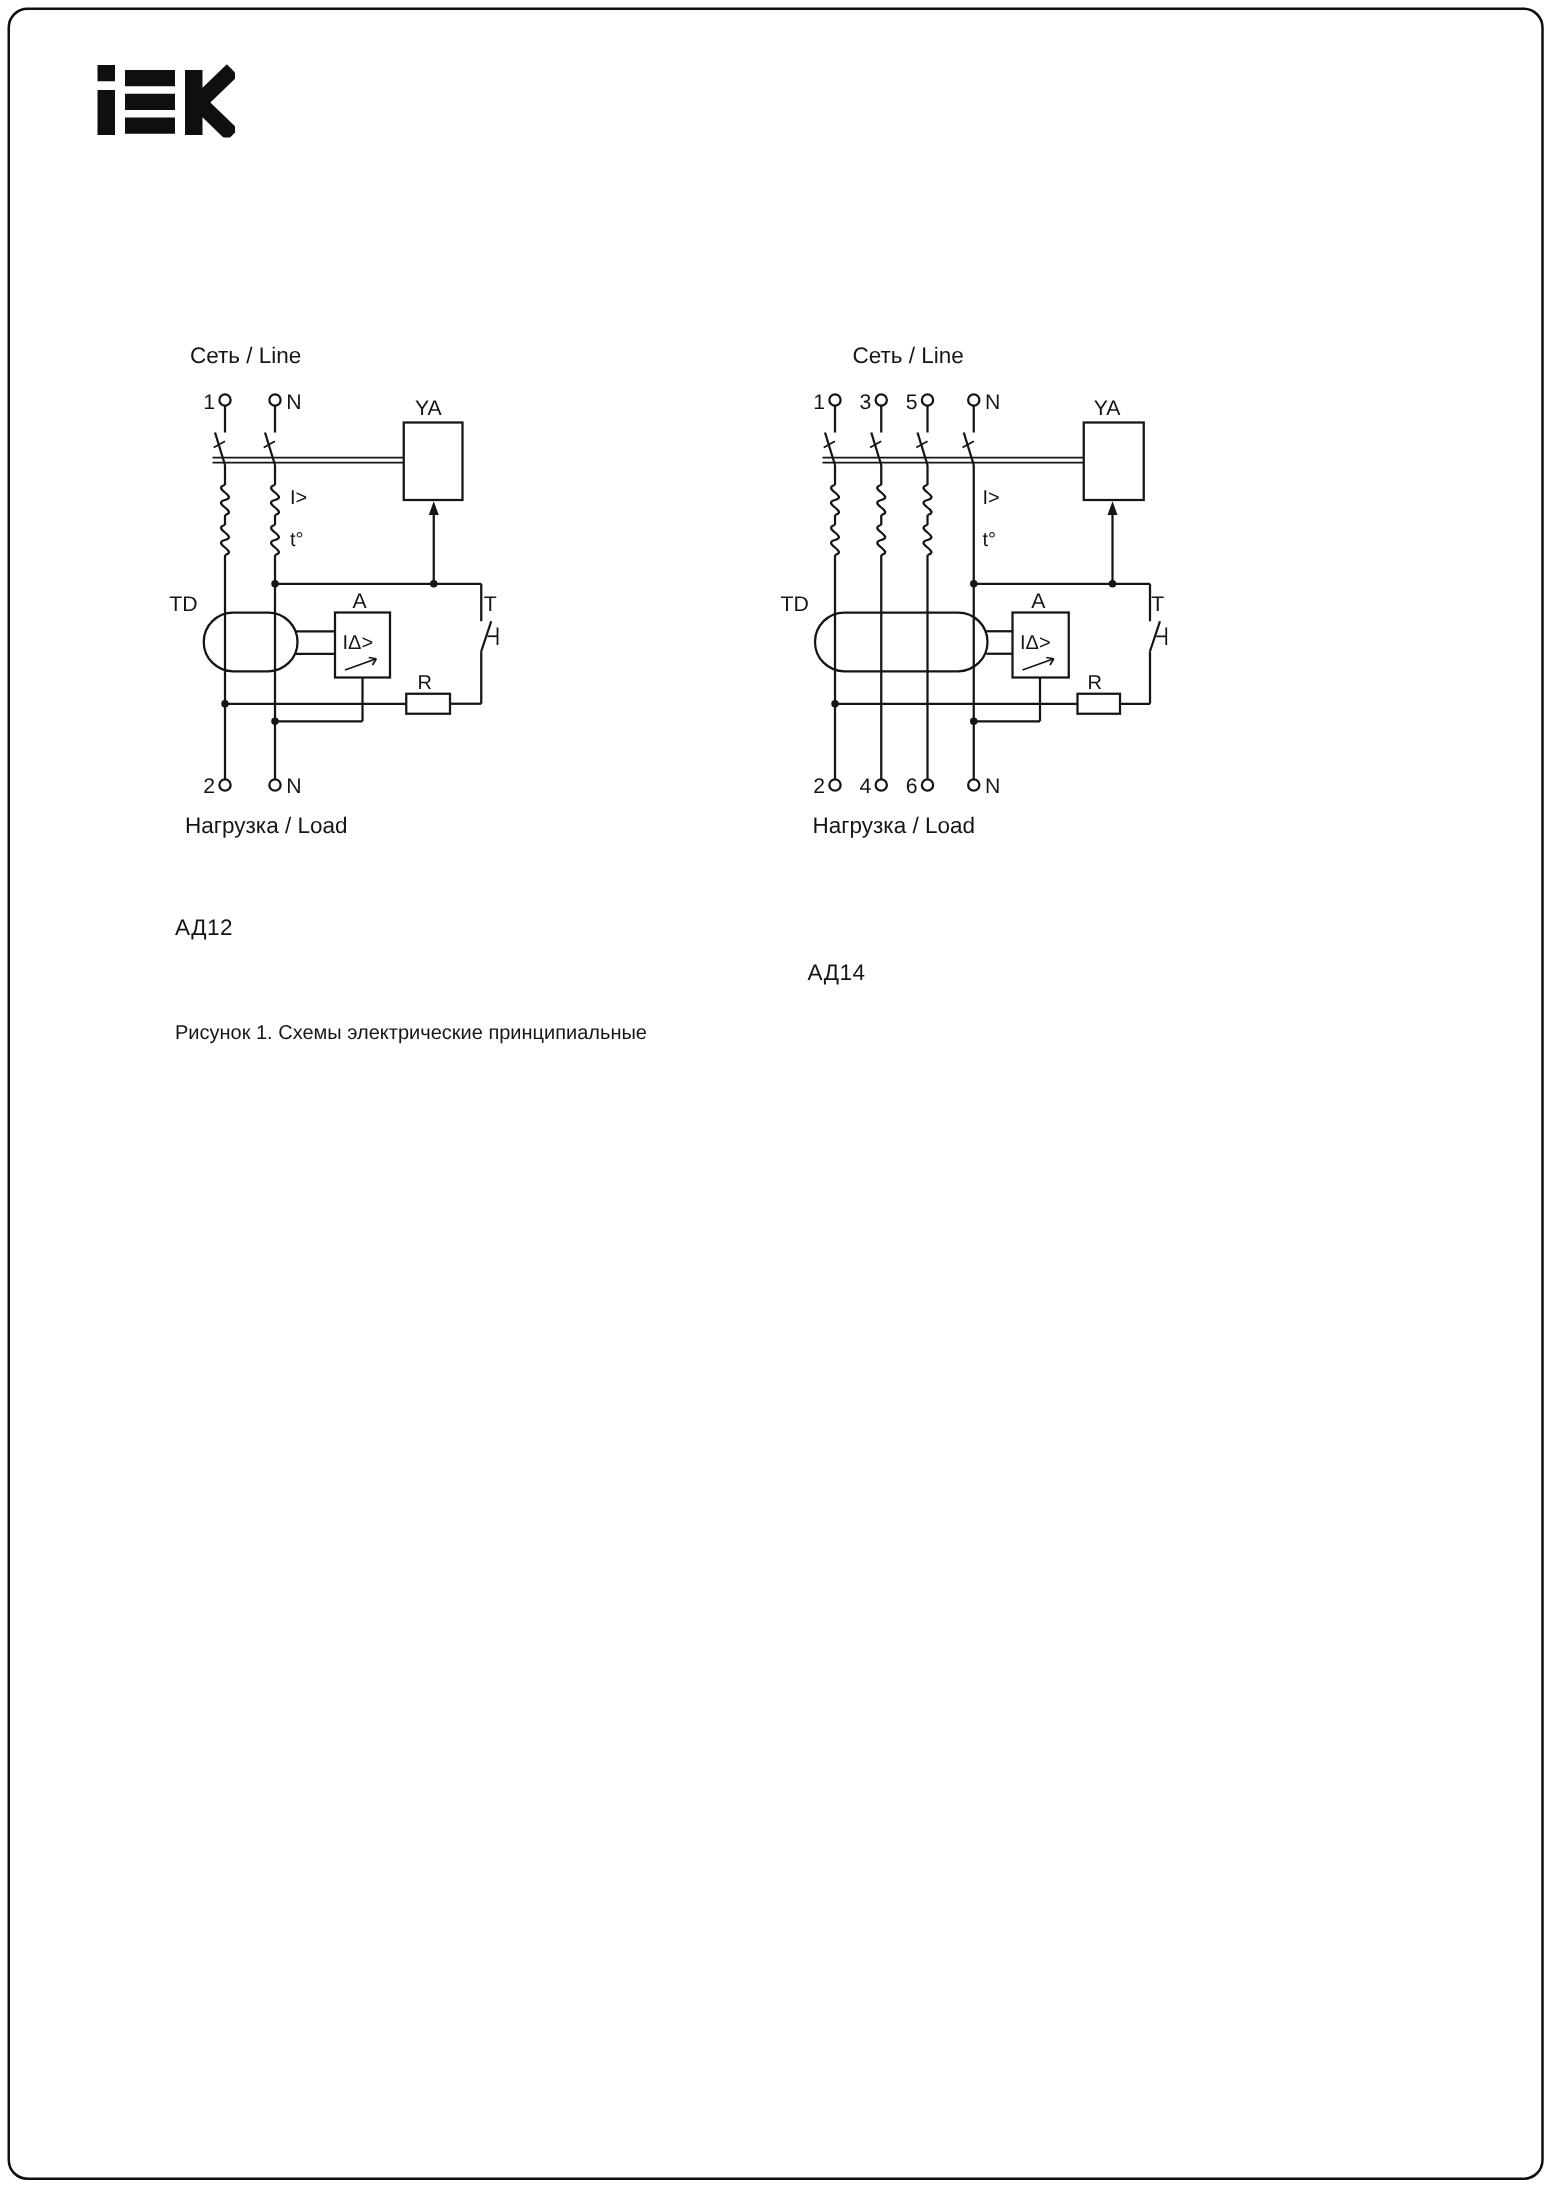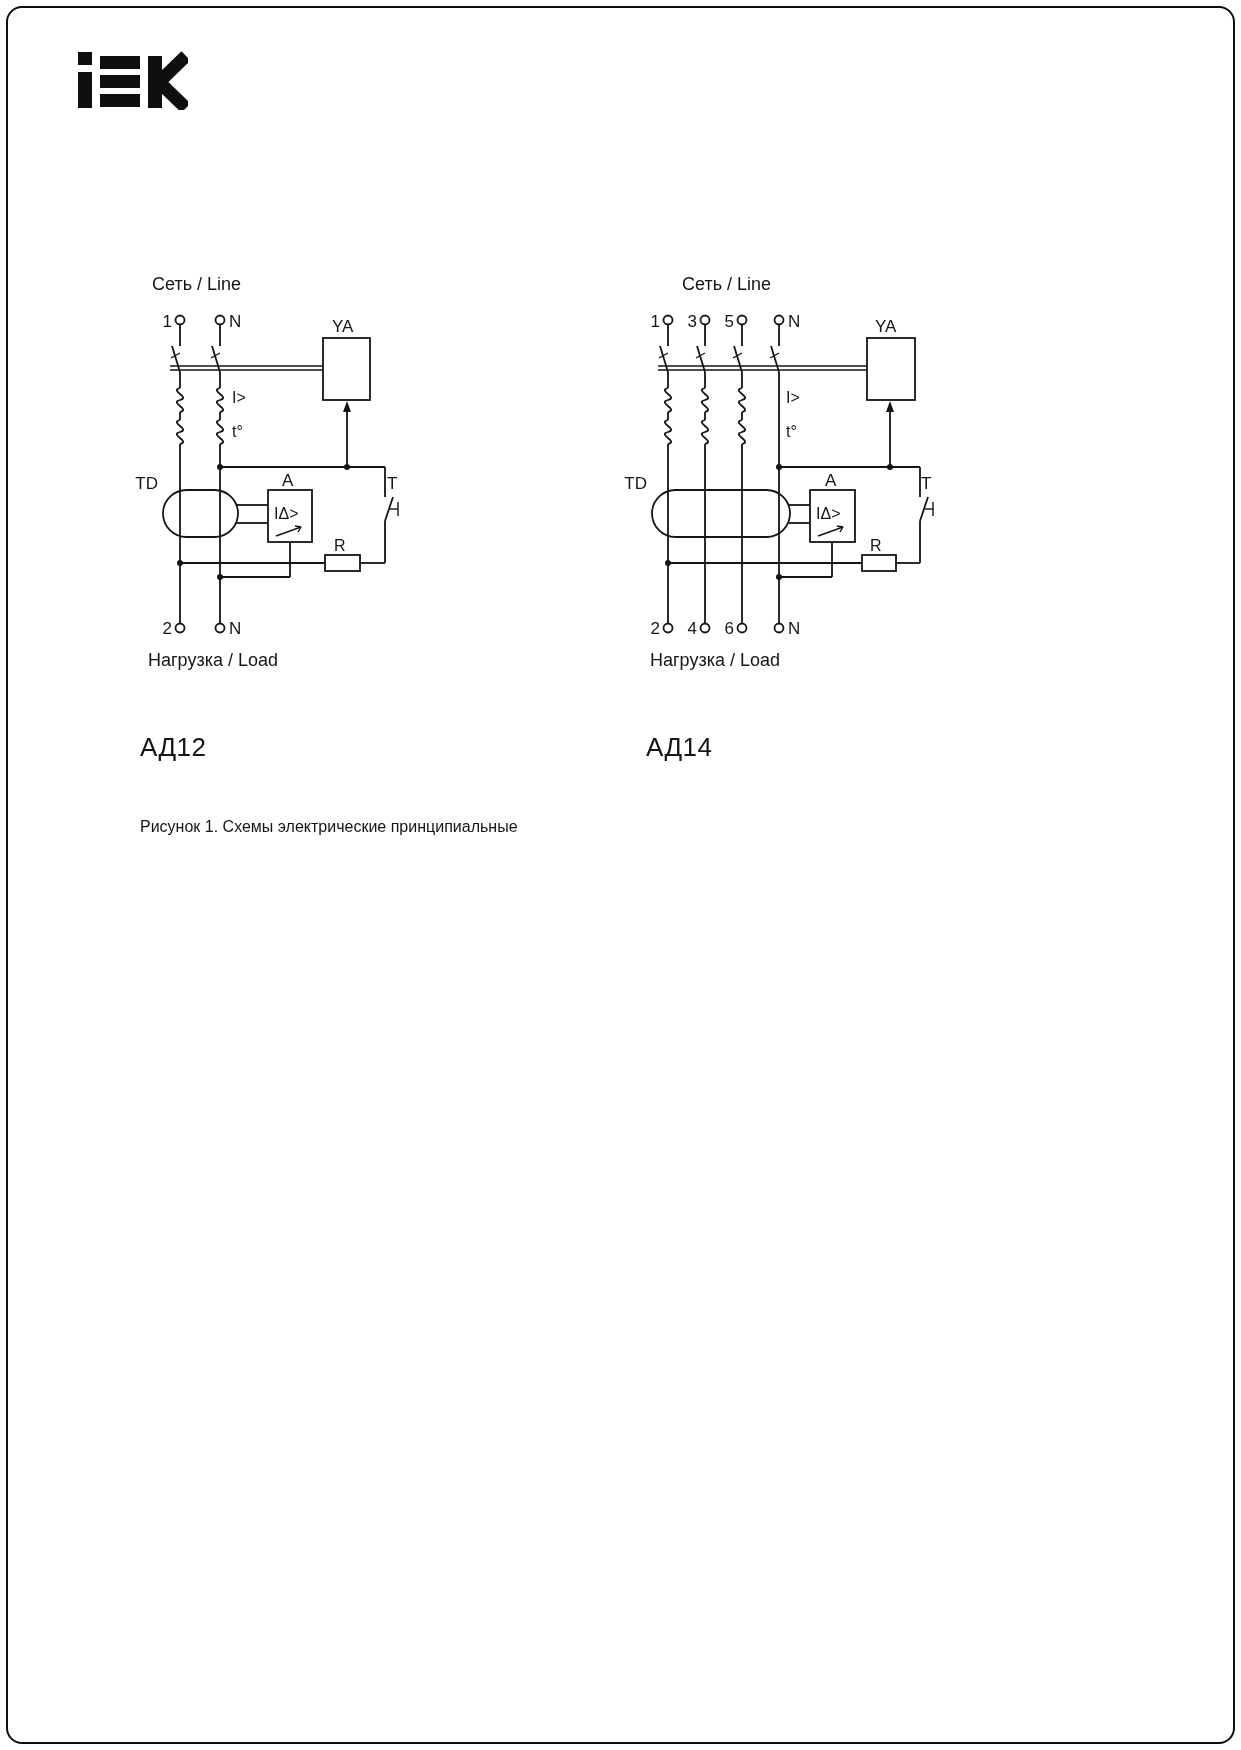--- a/index.html
+++ b/index.html
@@ -8,21 +8,21 @@
   .page-border{position:absolute;left:6px;top:6px;width:1229px;height:1738px;border:2.5px solid #0f0f0f;border-radius:16px;pointer-events:none}
   .logo{position:absolute;left:76px;top:50px}
   .schematic{position:absolute}
   .schematic text{font-family:"Liberation Sans",sans-serif;fill:#151515}
   .wire{stroke:#151515;stroke-width:1.8;fill:none}
   .thin{stroke:#151515;stroke-width:1.4;fill:none}
   .terminal{fill:#fff;stroke:#151515;stroke-width:1.8}
   .dot{fill:#151515;stroke:none}
   .box{fill:none;stroke:#151515;stroke-width:1.8}
   .arrowhead{fill:#151515;stroke:none}
-  .diagram-title{position:absolute;font-size:26px;letter-spacing:.4px}
+  .diagram-title{position:absolute;font-size:18px;letter-spacing:.4px}
   .figure-caption{position:absolute;left:140px;top:818px;font-size:16px}
 </style>
 </head>
 <body>
 
 <div class="page-border"></div>
 
 <svg class="logo" width="112" height="60" viewBox="0 0 112 60">
   <title>iEK</title>
   <g fill="#0f0f0f">
@@ -249,15 +249,15 @@
   </g>
 
   <text x="660" y="634" font-size="17" text-anchor="end">2</text>
   <text x="697" y="634" font-size="17" text-anchor="end">4</text>
   <text x="734" y="634" font-size="17" text-anchor="end">6</text>
   <text x="788" y="634" font-size="17">N</text>
   <text x="650" y="666" font-size="18">Нагрузка / Load</text>
 </svg>
 
 <div class="diagram-title" style="left:140px;top:732px">АД12</div>
-<div class="diagram-title" style="left:646px;top:732px">АД14</div>
+<div class="diagram-title" style="left:646px;top:768px">АД14</div>
 
 <div class="figure-caption">Рисунок 1. Схемы электрические принципиальные</div>
 
 </body></html>

